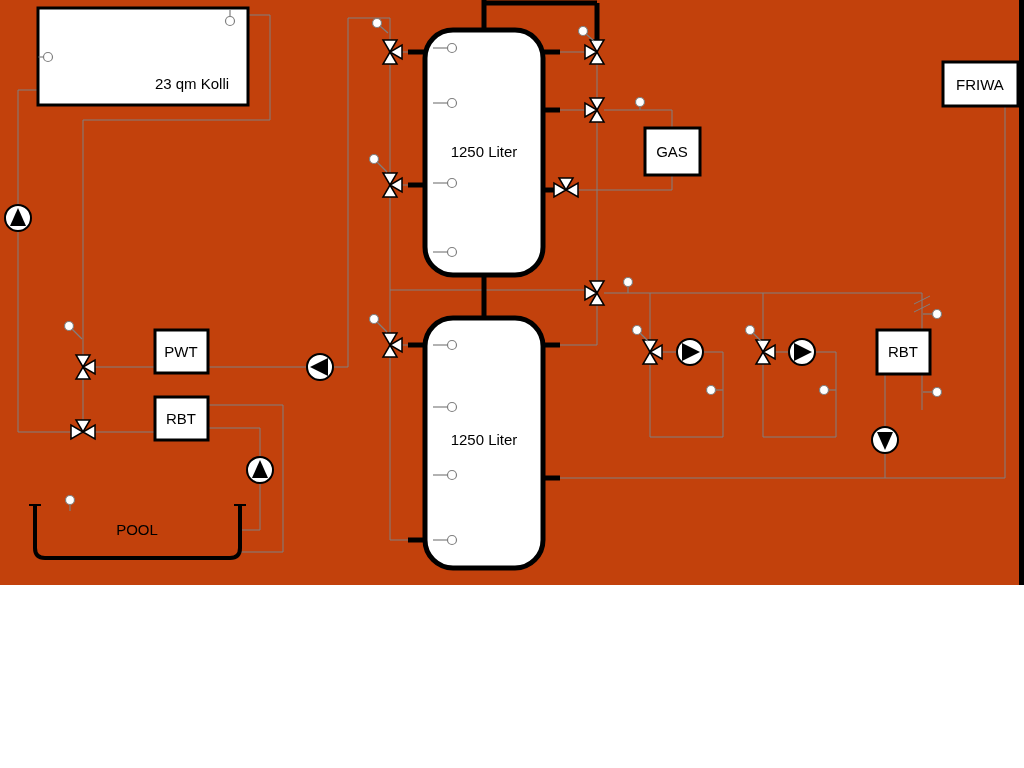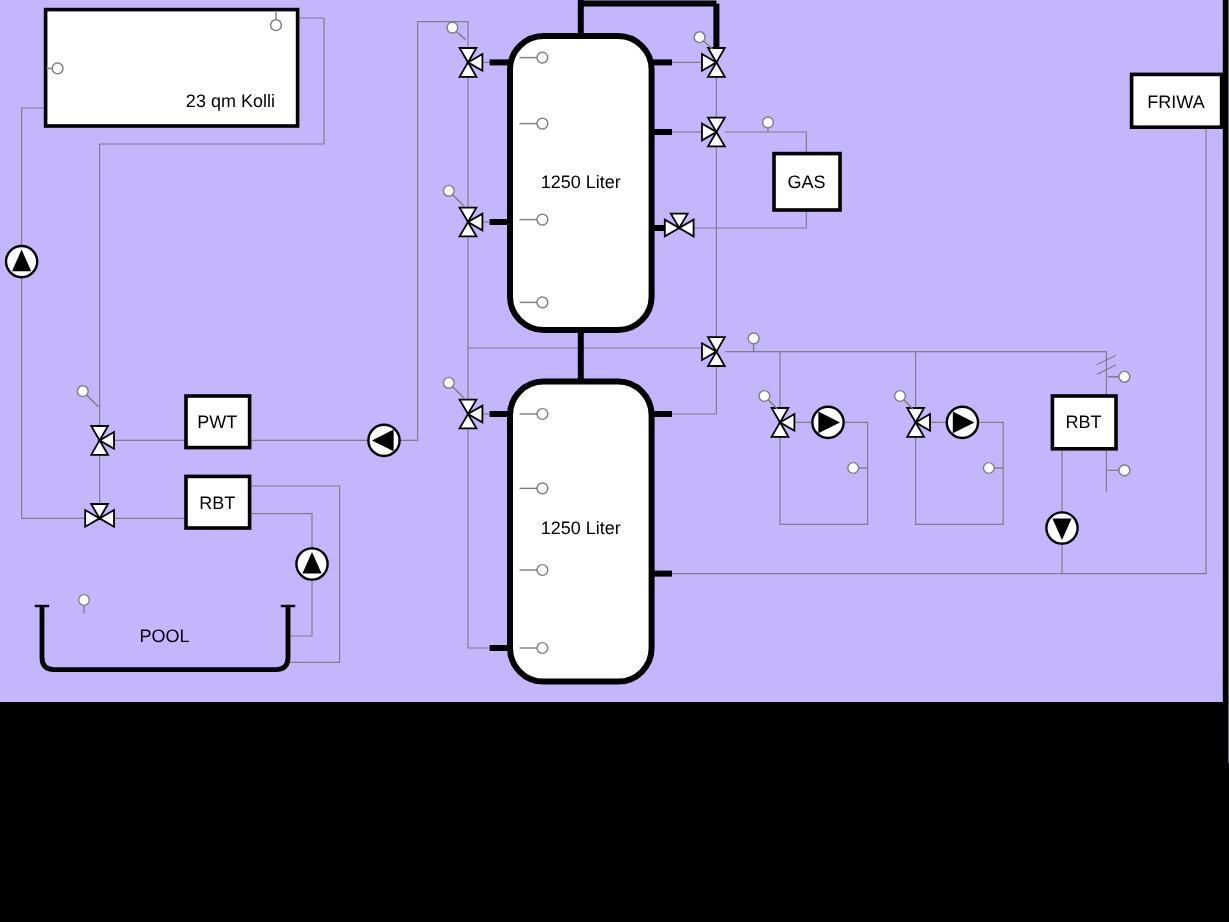--- a/index.html
+++ b/index.html
@@ -1,16 +1,16 @@
 <!DOCTYPE html>
 <html><head>
 <meta charset="utf-8">
 <style>
   html,body{margin:0;padding:0;background:#ffffff;}
-  .stage{position:relative;width:1024px;height:768px;background:#c4b5fd;overflow:hidden;}
+  .stage{position:relative;width:1024px;height:585px;background:#c2410c;overflow:hidden;}
   svg{display:block;}
   text{font-family:"Liberation Sans", sans-serif;fill:#000000;}
   .lbl{font-size:15px;}
   .pipe{stroke:#808080;stroke-width:1;fill:none;}
   .thick{stroke:#000000;stroke-width:5;fill:none;}
   .vessel{fill:#ffffff;stroke:#000000;stroke-width:5;}
   .box{fill:#ffffff;stroke:#000000;stroke-width:3;}
   .valve{fill:#ffffff;stroke:#000000;stroke-width:1.5;}
   .pumpc{fill:#ffffff;stroke:#000000;stroke-width:2;}
   .pumpt{fill:#000000;stroke:none;}

